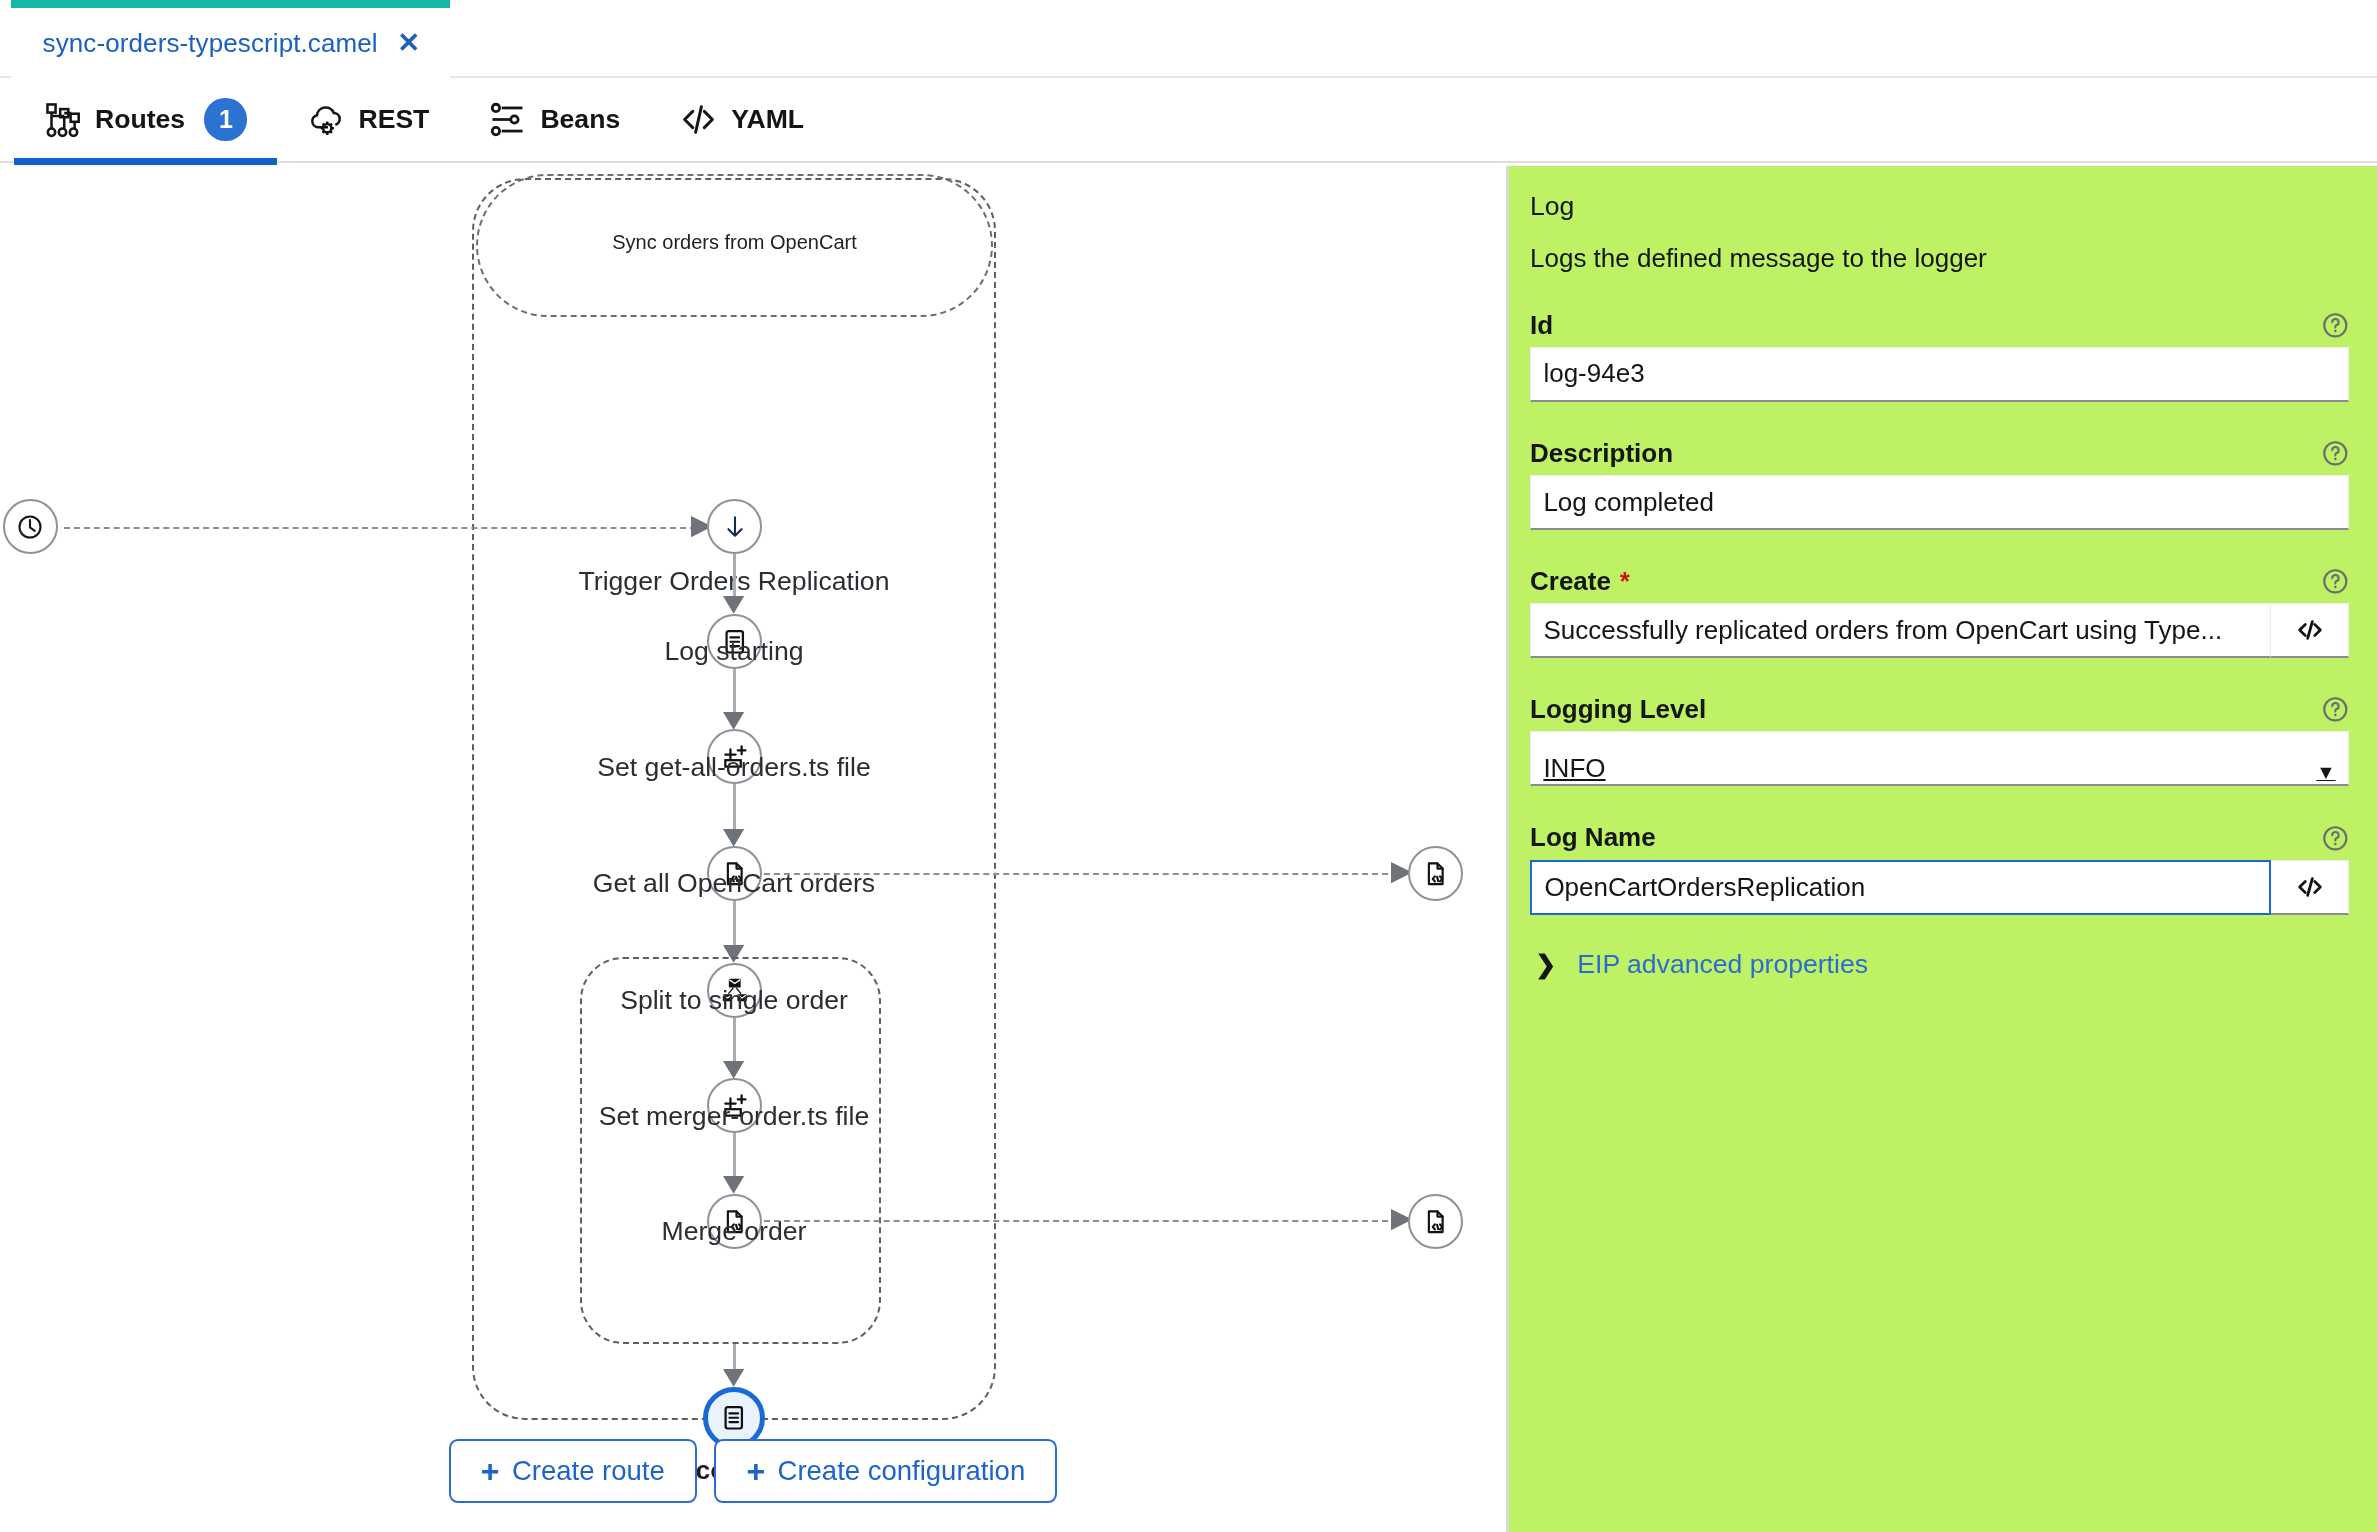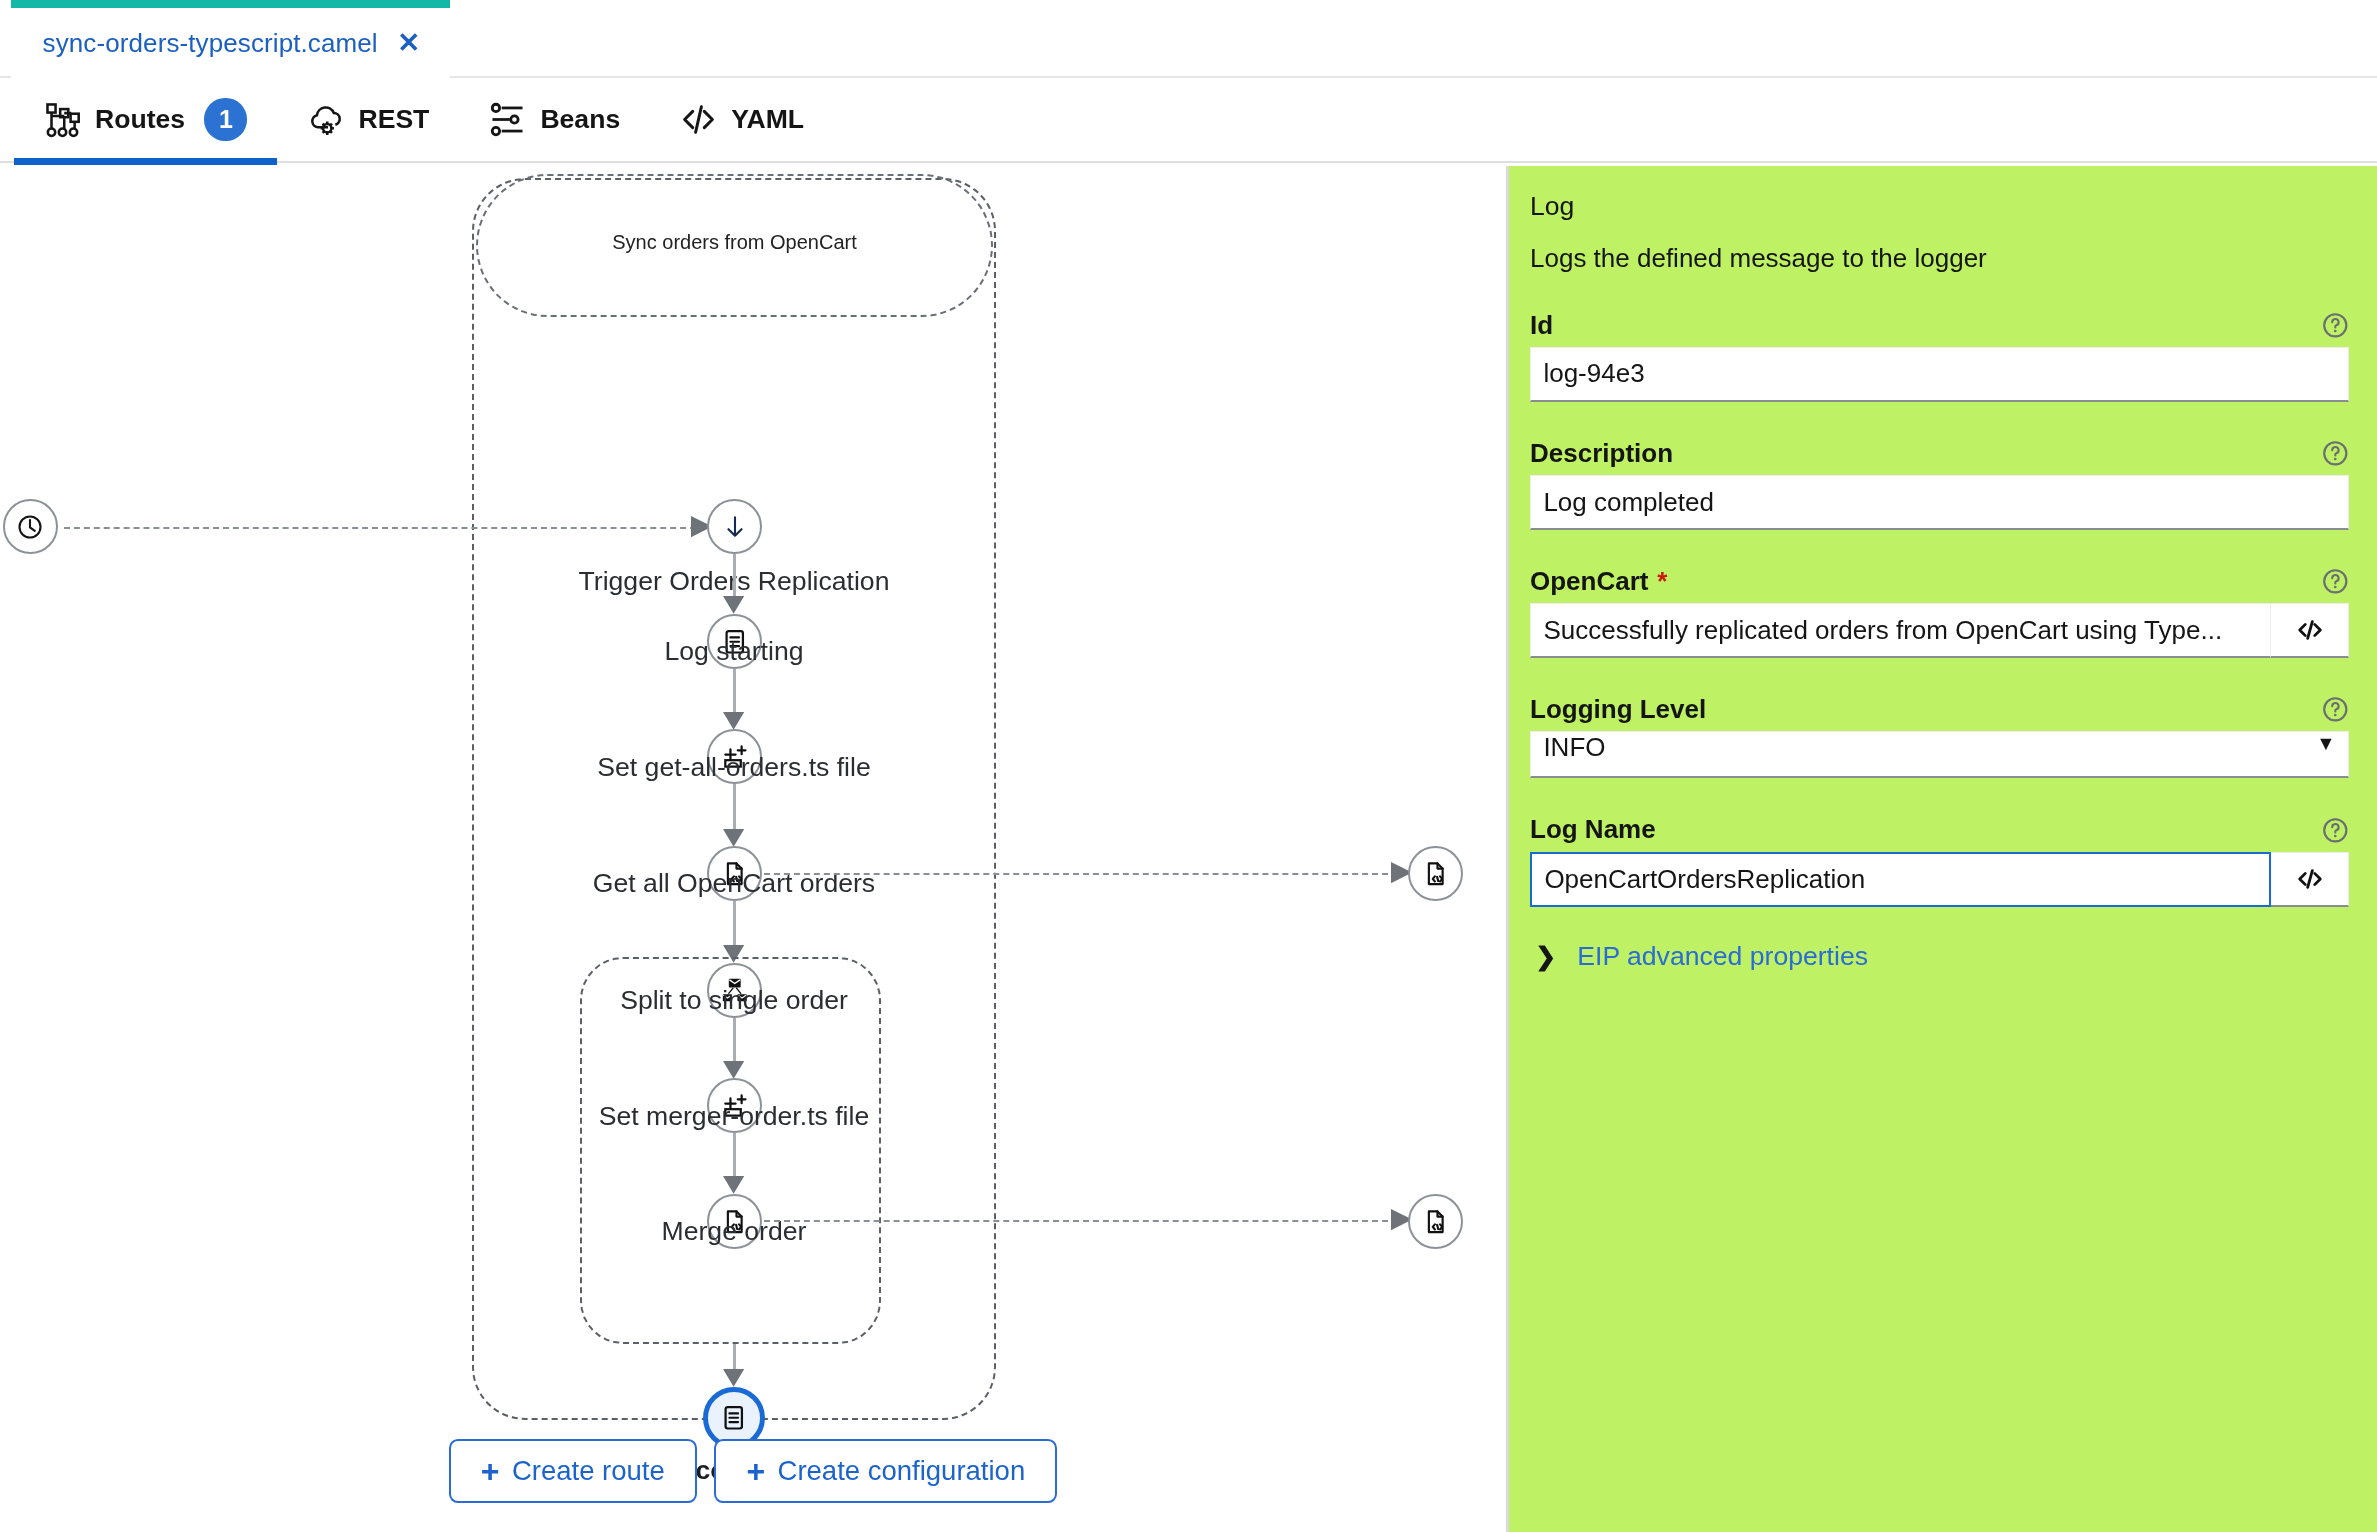--- a/index.html
+++ b/index.html
@@ -151,25 +151,25 @@
   .txt.focused {
     border: 2.7px solid #1a6ad6; border-bottom: 2.7px solid #1a6ad6;
   }
   .code-btn {
     width: 78px; height: 55px; border: 0.9px solid #ededed; border-left: none;
     border-bottom: 2.7px solid #8a8d90; background: #fff;
     display: flex; align-items: center; justify-content: center;
     cursor: pointer; font-size: 26.6px; font-weight: 700; color: #151515;
   }
   .sel {
-    flex: 1 1 auto; height: 47px;
+    flex: 1 1 auto; height: 55px;
     border: 0.9px solid #ededed; border-bottom: 2.7px solid #8a8d90;
     background: #fff; font-size: 26px; color: #151515;
-    padding: 0 12.4px; display: flex; align-items: flex-start;
-    justify-content: space-between; cursor: pointer;
+    padding: 0 12.4px; display: flex; align-items: flex-end;
+    justify-content: space-between; cursor: pointer; text-decoration: underline;
   }
   .caret { font-size: 19.5px; color: #151515; }
 
   .adv-row {
     display: flex; align-items: center; gap: 21px; margin-top: 34px;
     cursor: pointer; padding-left: 5.3px;
   }
   .adv-chev { font-size: 25px; font-weight: 700; color: #151515; }
   .adv-link { font-size: 26.6px; color: #2b6cd4; }
 </style>
@@ -441,21 +441,21 @@
       </span>
     </div>
     <div class="input-wrap">
       <div class="txt">Log completed</div>
     </div>
   </div>
 
   <div class="field">
     <div class="field-head">
       <span class="field-label">
-        <span>OpenCart</span>
+        <span>Create</span>
         <span class="req">*</span>
       </span>
       <span class="help-icon">
         <svg viewBox="0 0 24 24" width="26.6" height="26.6" fill="none" stroke="#6a6e73" stroke-width="1.9">
           <circle cx="12" cy="12" r="10"></circle>
           <path d="M9.2 9.2a2.9 2.9 0 1 1 3.6 2.8c-.6.2-.8.7-.8 1.3v.6" stroke-linecap="round"></path>
           <circle cx="12" cy="17.2" r="1.15" fill="#6a6e73" stroke="none"></circle>
         </svg>
       </span>
     </div>

